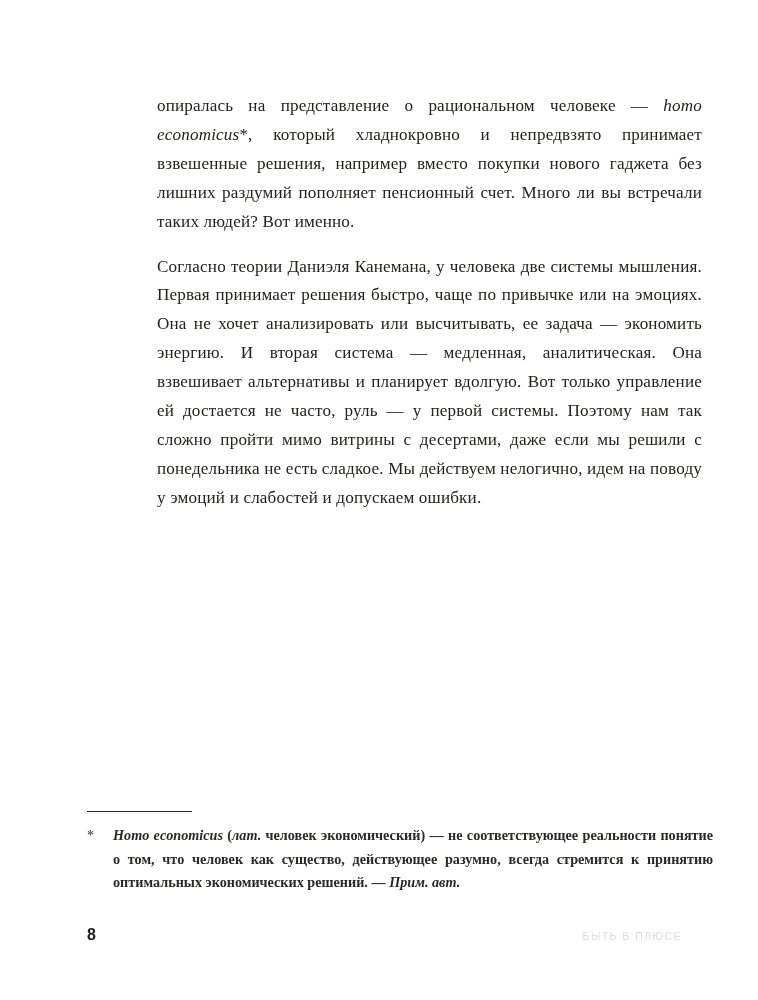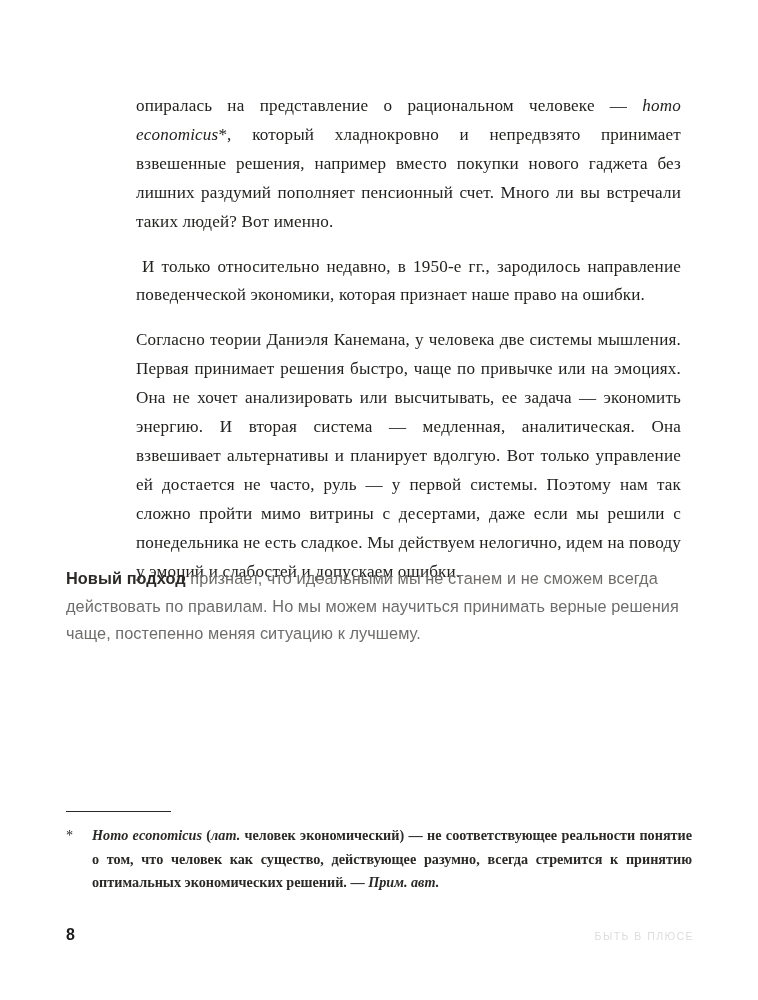--- a/index.html
+++ b/index.html
@@ -13,20 +13,21 @@
     position: relative;
     overflow: hidden;
     font-family: "Liberation Serif", "DejaVu Serif", serif;
     -webkit-font-smoothing: antialiased;
   }
 
   .page {
     position: absolute;
     inset: 0;
     background: #ffffff;
+    margin-left: 21px;
   }
 
   
   .text-column {
     position: absolute;
     left: 136px;
     top: 92px;
     width: 545px;
   }
 
@@ -114,49 +115,45 @@
     left: 66px;
     top: 925px;
     font-family: "Liberation Sans", "DejaVu Sans", sans-serif;
     font-weight: bold;
     font-size: 16px;
     color: #1d1c1a;
     line-height: 20px;
   }
   .running-head {
     position: absolute;
-    right: 64px;
+    right: 76px;
     top: 929px;
     font-family: "Liberation Sans", "DejaVu Sans", sans-serif;
     font-size: 10.5px;
     letter-spacing: 0.14em;
     color: #dedddb;
     line-height: 14px;
     text-transform: uppercase;
     white-space: nowrap;
   }
 </style>
 </head>
 <body>
 
 <div class="page">
 
   <div class="text-column">
 
     <p class="body-par">опиралась на представление о рациональном человеке — <i>homo economicus</i>*, который хладнокровно и непредвзято принимает взвешенные решения, например вместо покупки нового гаджета без лишних раздумий пополняет пенсионный счет. Много ли вы встречали таких людей? Вот именно.</p>
 
-    <p class="body-par indented">И только относительно недавно, в 1950-е гг., зародилось направление поведенческой экономики, которая признает наше право на ошибки.</p>
 
     <p class="body-par">Согласно теории Даниэля Канемана, у человека две системы мышления. Первая принимает решения быстро, чаще по привычке или на эмоциях. Она не хочет анализировать или высчитывать, ее задача — экономить энергию. И вторая система — медленная, аналитическая. Она взвешивает альтернативы и планирует вдолгую. Вот только управление ей достается не часто, руль — у первой системы. Поэтому нам так сложно пройти мимо витрины с десертами, даже если мы решили с понедельника не есть сладкое. Мы действуем нелогично, идем на поводу у эмоций и слабостей и допускаем ошибки.</p>
 
   </div>
 
-  <div class="callout">
-    <span class="lead">Новый подход</span><span> признает, что идеальными мы не станем и не сможем всегда действовать по правилам. Но мы можем научиться принимать верные решения чаще, постепенно меняя ситуацию к лучшему.</span>
-  </div>
 
 
   <div class="footnote-rule"></div>
 
   <div class="footnote">
     <div class="footnote-row">
       <div class="footnote-marker">*</div>
       <div class="footnote-text"><i>Homo economicus</i> (<i>лат.</i> человек экономический) — не соответствующее реальности понятие о том, что человек как существо, действующее разумно, всегда стремится к принятию оптимальных экономических решений. — <i>Прим. авт.</i></div>
     </div>
   </div>

